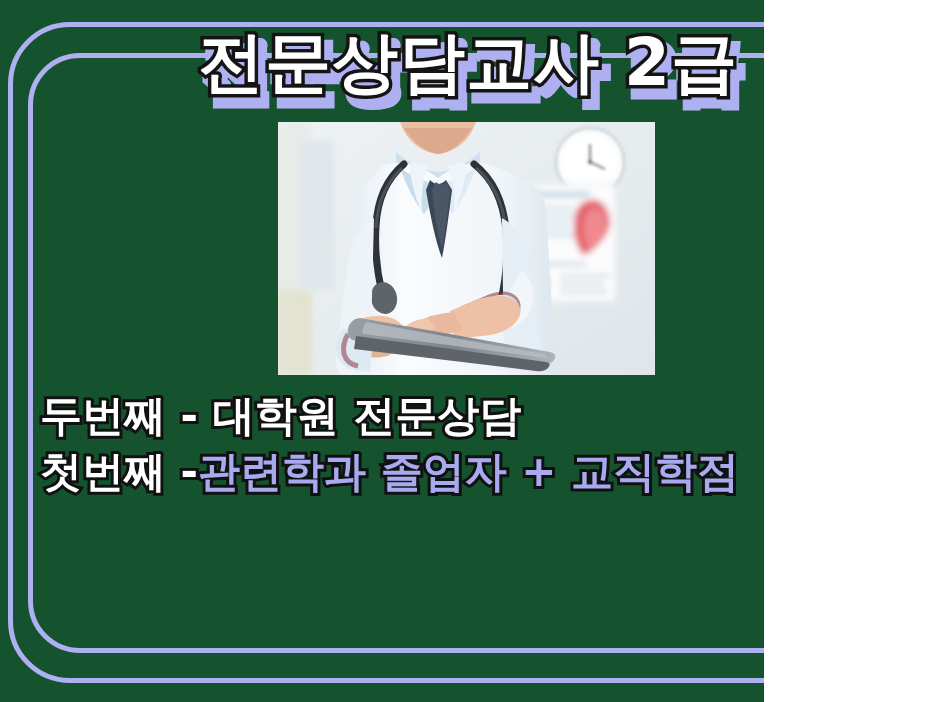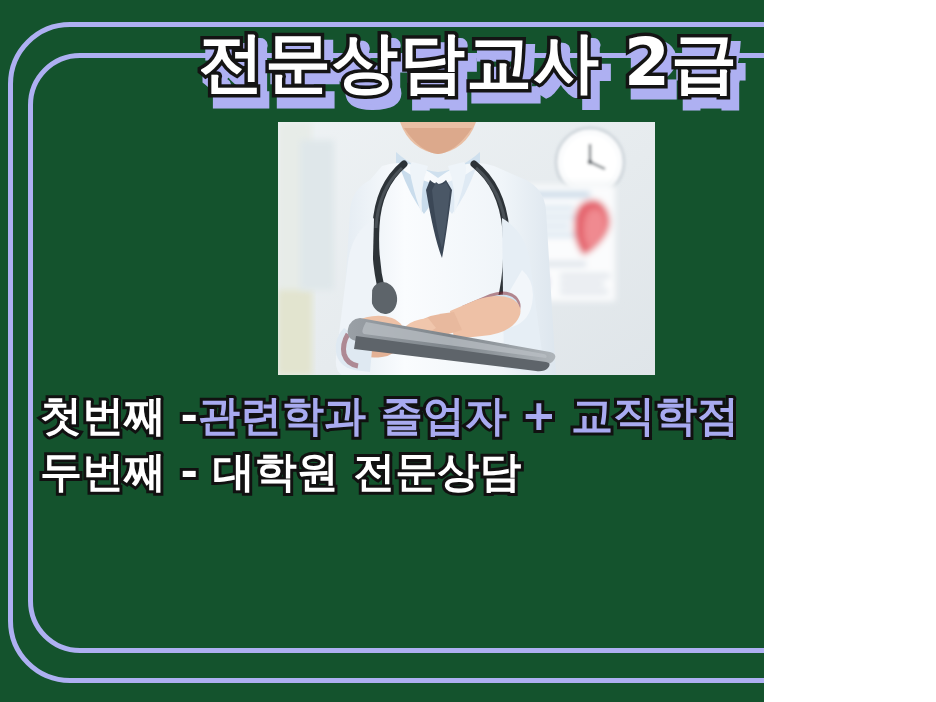--- a/index.html
+++ b/index.html
@@ -262,25 +262,25 @@
           <path d="M82 196 l190 34 q8 2 4 8 q-4 6 -14 5 l-184 -24 q-10 -2 -8 -12 q2 -10 12 -11 z" fill="url(#tabg)"></path>
           <path d="M88 200 l178 32 q4 1 2 4 l-182 -24 q-4 -1 2 -12 z" fill="#b9bfc4" opacity="0.75"></path>
           <path d="M78 214 l190 26 q6 1 2 6 q-4 4 -12 3 l-182 -22 z" fill="#5e646a"></path>
         </g>
       </g>
     </svg>
   </div>
 
   <div class="lines">
 
+    <div class="line line-2">
+      <span class="txt">두번째 - 대학원 전문상담</span>
+    </div>
+
     <div class="line line-1">
       <span class="txt">첫번째 - </span><span class="txt accent">관련학과 졸업자 + 교직학점</span>
     </div>
 
-    <div class="line line-2">
-      <span class="txt">두번째 - 대학원 전문상담</span>
-    </div>
-
 
 
   </div>
 
 </div>
 
 </body></html>

